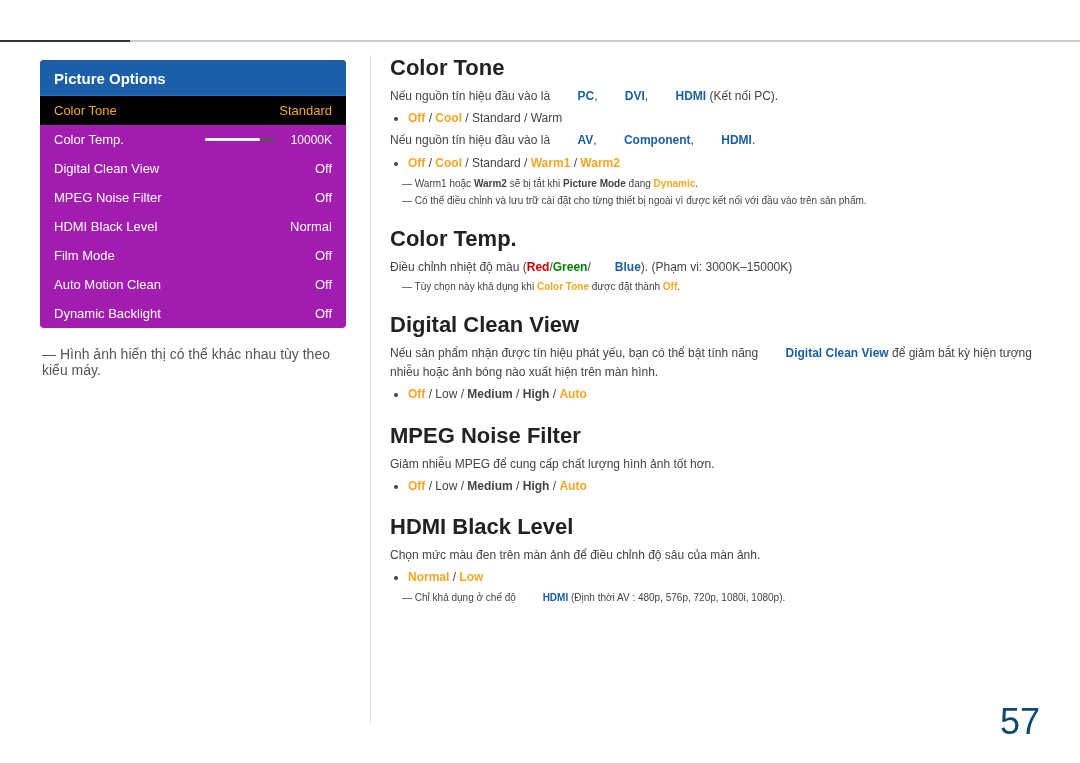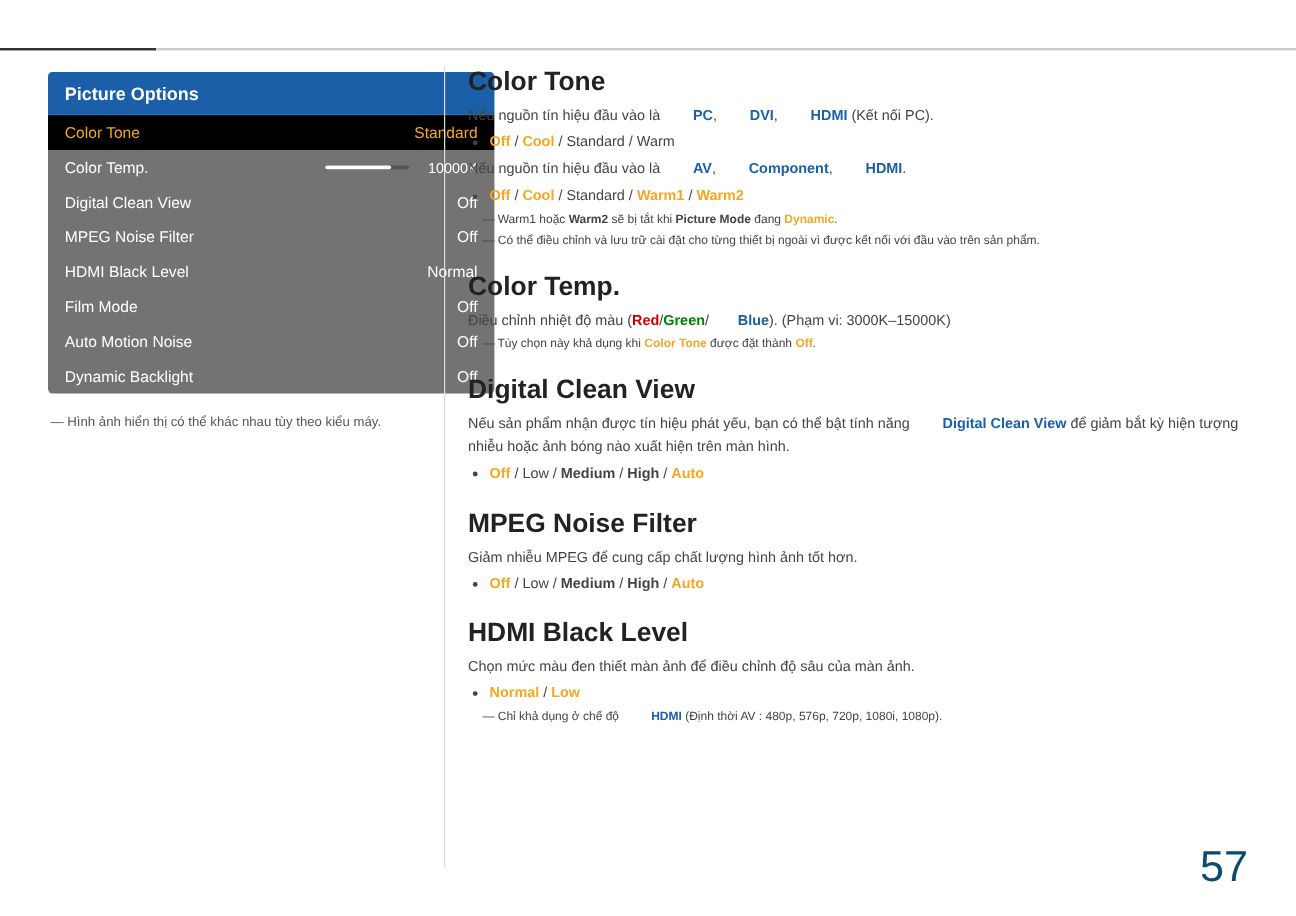--- a/index.html
+++ b/index.html
@@ -32,24 +32,24 @@
     }
 
     .left-panel {
       position: absolute;
       top: 60px;
       left: 40px;
       width: 310px;
     }
 
     .picture-options-box {
-      background: #737373;
+      background: #a21caf;
       border-radius: 4px;
       overflow: hidden;
-      width: 372px;
+      width: 306px;
     }
 
     .picture-options-title {
       background: #1a5fa8;
       color: #fff;
       font-size: 15px;
       font-weight: bold;
       padding: 10px 14px 8px 14px;
       border-bottom: 1px solid #2a6fc0;
     }
@@ -102,21 +102,21 @@
       border-radius: 2px;
     }
     .slider-value {
       color: #fff;
       font-size: 12px;
     }
 
     .footnote {
       margin-top: 18px;
       color: #555;
-      font-size: 11px;
+      font-size: 14px;
       padding-left: 2px;
     }
     .footnote::before {
       content: '— ';
     }
 
     
     .right-panel {
       position: absolute;
       top: 55px;
@@ -226,21 +226,21 @@
       <span class="menu-label">HDMI Black Level</span>
       <span class="menu-value">Normal</span>
     </div>
 
     <div class="menu-item">
       <span class="menu-label">Film Mode</span>
       <span class="menu-value">Off</span>
     </div>
 
     <div class="menu-item">
-      <span class="menu-label">Auto Motion Noise</span>
+      <span class="menu-label">Auto Motion Clean</span>
       <span class="menu-value">Off</span>
     </div>
 
     <div class="menu-item">
       <span class="menu-label">Dynamic Backlight</span>
       <span class="menu-value">Off</span>
     </div>
   </div>
 
   <div class="footnote">Hình ảnh hiển thị có thể khác nhau tùy theo kiểu máy.</div>
@@ -290,21 +290,21 @@
       <div>Giảm nhiễu MPEG để cung cấp chất lượng hình ảnh tốt hơn.</div>
       <ul class="bullet-list">
         <li><span class="c-orange">Off</span> / Low / <strong>Medium</strong> / <strong>High</strong> / <span class="c-orange">Auto</span></li>
       </ul>
     </div>
   </div>
 
   <div class="section">
     <div class="section-title">HDMI Black Level</div>
     <div class="section-body">
-      <div>Chọn mức màu đen thiết màn ảnh để điều chỉnh độ sâu của màn ảnh.</div>
+      <div>Chọn mức màu đen trên màn ảnh để điều chỉnh độ sâu của màn ảnh.</div>
       <ul class="bullet-list">
         <li><span class="c-normal-orange">Normal</span> / <span class="c-orange">Low</span></li>
       </ul>
       <div class="dash-note">Chỉ khả dụng ở chế độ <span class="c-blue">HDMI</span> (Định thời AV : 480p, 576p, 720p, 1080i, 1080p).</div>
     </div>
   </div>
 
 </div>
 
 <div class="page-number">57</div>

